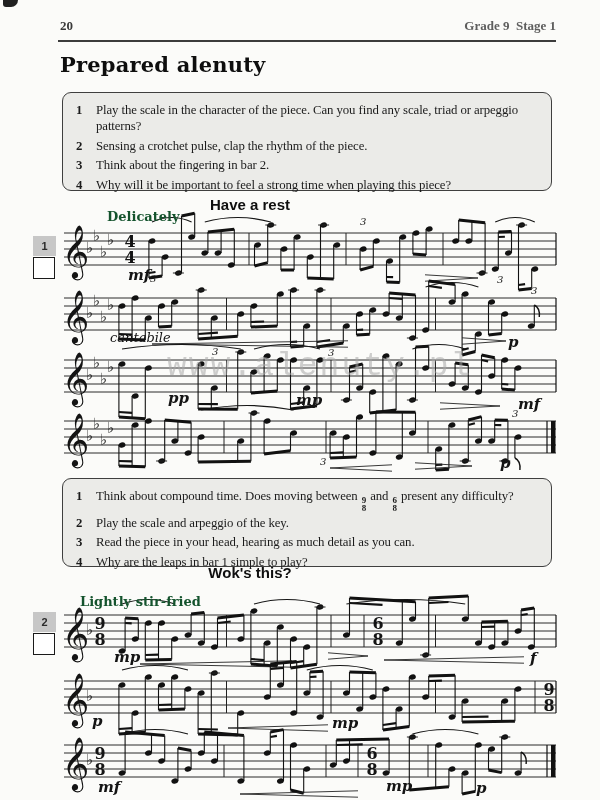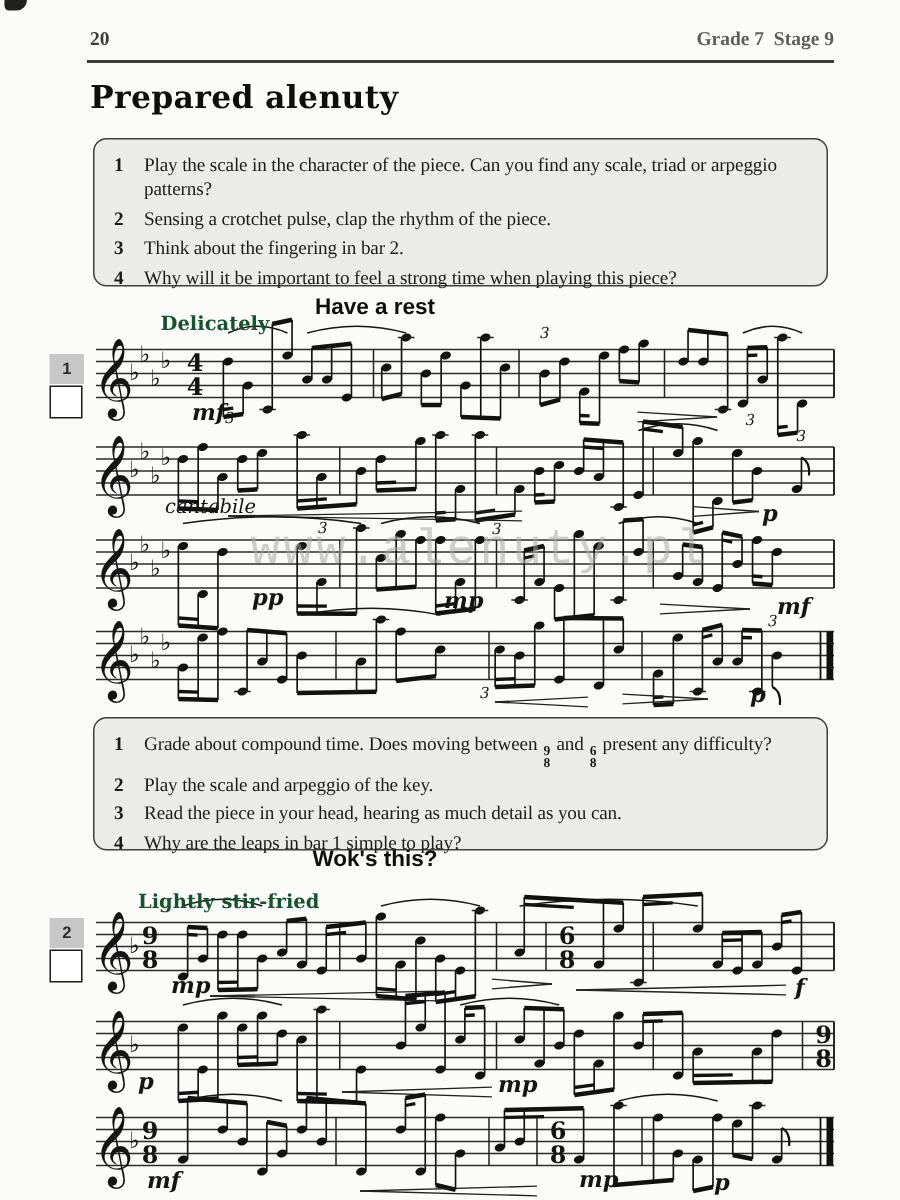--- a/index.html
+++ b/index.html
@@ -21,21 +21,21 @@
   .qt{flex:1;}
   .frac{display:inline-flex;flex-direction:column;align-items:center;line-height:7.5px;
         font-size:9px;font-weight:bold;vertical-align:-3px;margin:0 1px;}
   .frac span{display:block;}
   .piece-title{position:absolute;left:0;width:500px;text-align:center;z-index:4;
                font-family:"Liberation Sans",sans-serif;font-weight:bold;font-size:15px;color:#0f0f0f;}
   #pt1{top:196px;}
   #pt2{top:564px;}
   .tempo{position:absolute;font-family:"DejaVu Serif",serif;font-weight:bold;font-size:13px;color:#14532d;z-index:4;}
   #tempo1{left:107px;top:209px;}
-  #tempo2{left:92px;top:594px;}
+  #tempo2{left:80px;top:594px;}
   .badge{position:absolute;left:33px;width:23px;height:20px;background:#c7c7c7;color:#2c2c2c;
          font-family:"Liberation Sans",sans-serif;font-weight:bold;font-size:11px;
          display:flex;align-items:center;justify-content:center;z-index:4;}
   #badge1{top:236px;}
   #badge2{top:612px;}
   .cb{position:absolute;left:33px;width:20px;height:20px;background:#ffffff;
       border:1.7px solid #1a1a1a;box-sizing:content-box;z-index:4;}
   #cb1{top:257px;}
   #cb2{top:633px;}
   .watermark{position:absolute;left:167px;top:348px;font-family:Liberation Mono, monospace;
@@ -712,21 +712,21 @@
         <text x="386" y="791" font-size="15" font-family="&quot;DejaVu Serif&quot;,serif" fill="#141414" font-weight="bold" font-style="italic">mp</text>
         <text x="476" y="793" font-size="15" font-family="&quot;DejaVu Serif&quot;,serif" fill="#141414" font-weight="bold" font-style="italic">p</text>
         <line x1="240" y1="794" x2="358" y2="790.8" stroke="#222" stroke-width="0.9"></line>
         <line x1="240" y1="794" x2="358" y2="797.2" stroke="#222" stroke-width="0.9"></line>
       </g>
     </svg>
 
   <div class="artifact"></div>
 
   <div class="hdr-num">20</div>
-  <div class="hdr-ed">Grade 7  Stage 9</div>
+  <div class="hdr-ed">Grade 9  Stage 1</div>
   <div class="hdr-rule"></div>
 
   <h1 class="page-title" style="margin:0">Prepared alenuty</h1>
 
   <div class="qbox" id="qbox1">
     <div class="qitem">
       <span class="qn">1</span>
       <div class="qt">Play the scale in the character of the piece. Can you find any scale, triad or arpeggio patterns?</div>
     </div>
     <div class="qitem">
@@ -746,21 +746,21 @@
   <div class="piece-title" id="pt1">Have a rest</div>
   <div class="tempo" id="tempo1">Delicately</div>
   <div class="badge" id="badge1">1</div>
   <div class="cb" id="cb1"></div>
 
   <div class="watermark">www.alenuty.pl</div>
 
   <div class="qbox" id="qbox2">
     <div class="qitem">
       <span class="qn">1</span>
-      <div class="qt"><span>Grade about compound time. Does moving between</span> <span class="frac">
+      <div class="qt"><span>Think about compound time. Does moving between</span> <span class="frac">
             <span>9</span>
             <span>8</span>
           </span> <span>and</span> <span class="frac">
             <span>6</span>
             <span>8</span>
           </span> <span>present any difficulty?</span></div>
     </div>
     <div class="qitem">
       <span class="qn">2</span>
       <div class="qt">Play the scale and arpeggio of the key.</div>

